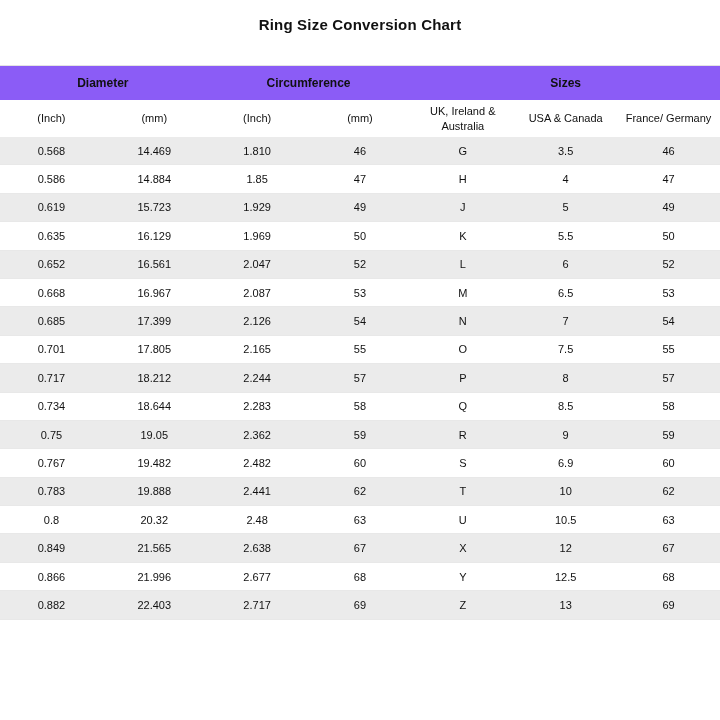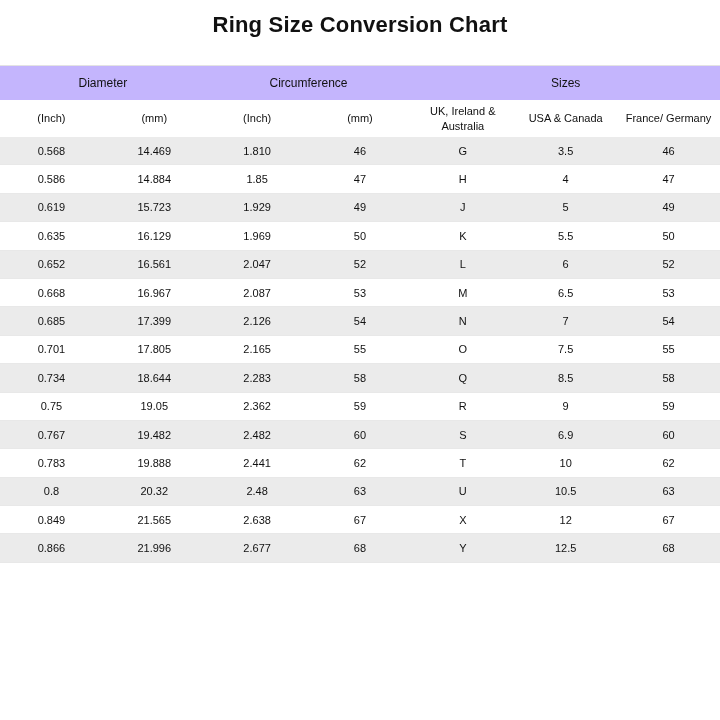--- a/index.html
+++ b/index.html
@@ -7,37 +7,37 @@
     padding: 0;
     background: #ffffff;
     width: 720px;
     height: 720px;
     font-family: "Liberation Sans", sans-serif;
     color: #111111;
     overflow: hidden;
   }
   .page-title {
     text-align: center;
-    font-size: 22px;
+    font-size: 15px;
     font-weight: bold;
     padding-top: 14px;
     line-height: 22px;
     letter-spacing: 0.2px;
   }
   table.ring-table {
     width: 720px;
     border-collapse: collapse;
     table-layout: fixed;
     margin-top: 29px;
   }
   table.ring-table col { width: 14.2857%; }
   thead tr.group-row th {
-    background: #c4b5fd;
+    background: #8b5cf6;
     font-size: 12px;
-    font-weight: normal;
+    font-weight: bold;
     height: 34px;
     border-top: 1px solid #e3e3e3;
     text-align: center;
     vertical-align: middle;
     padding: 0;
   }
   thead tr.sub-row th {
     background: #ffffff;
     font-size: 11px;
     font-weight: normal;
@@ -156,20 +156,29 @@
       <tr>
         <td>0.701</td>
         <td>17.805</td>
         <td>2.165</td>
         <td>55</td>
         <td>O</td>
         <td>7.5</td>
         <td>55</td>
       </tr>
       <tr>
+        <td>0.717</td>
+        <td>18.212</td>
+        <td>2.244</td>
+        <td>57</td>
+        <td>P</td>
+        <td>8</td>
+        <td>57</td>
+      </tr>
+      <tr>
         <td>0.734</td>
         <td>18.644</td>
         <td>2.283</td>
         <td>58</td>
         <td>Q</td>
         <td>8.5</td>
         <td>58</td>
       </tr>
       <tr>
         <td>0.75</td>
@@ -218,14 +227,23 @@
       </tr>
       <tr>
         <td>0.866</td>
         <td>21.996</td>
         <td>2.677</td>
         <td>68</td>
         <td>Y</td>
         <td>12.5</td>
         <td>68</td>
       </tr>
+      <tr>
+        <td>0.882</td>
+        <td>22.403</td>
+        <td>2.717</td>
+        <td>69</td>
+        <td>Z</td>
+        <td>13</td>
+        <td>69</td>
+      </tr>
     </tbody>
 </table>
 
 </body></html>

